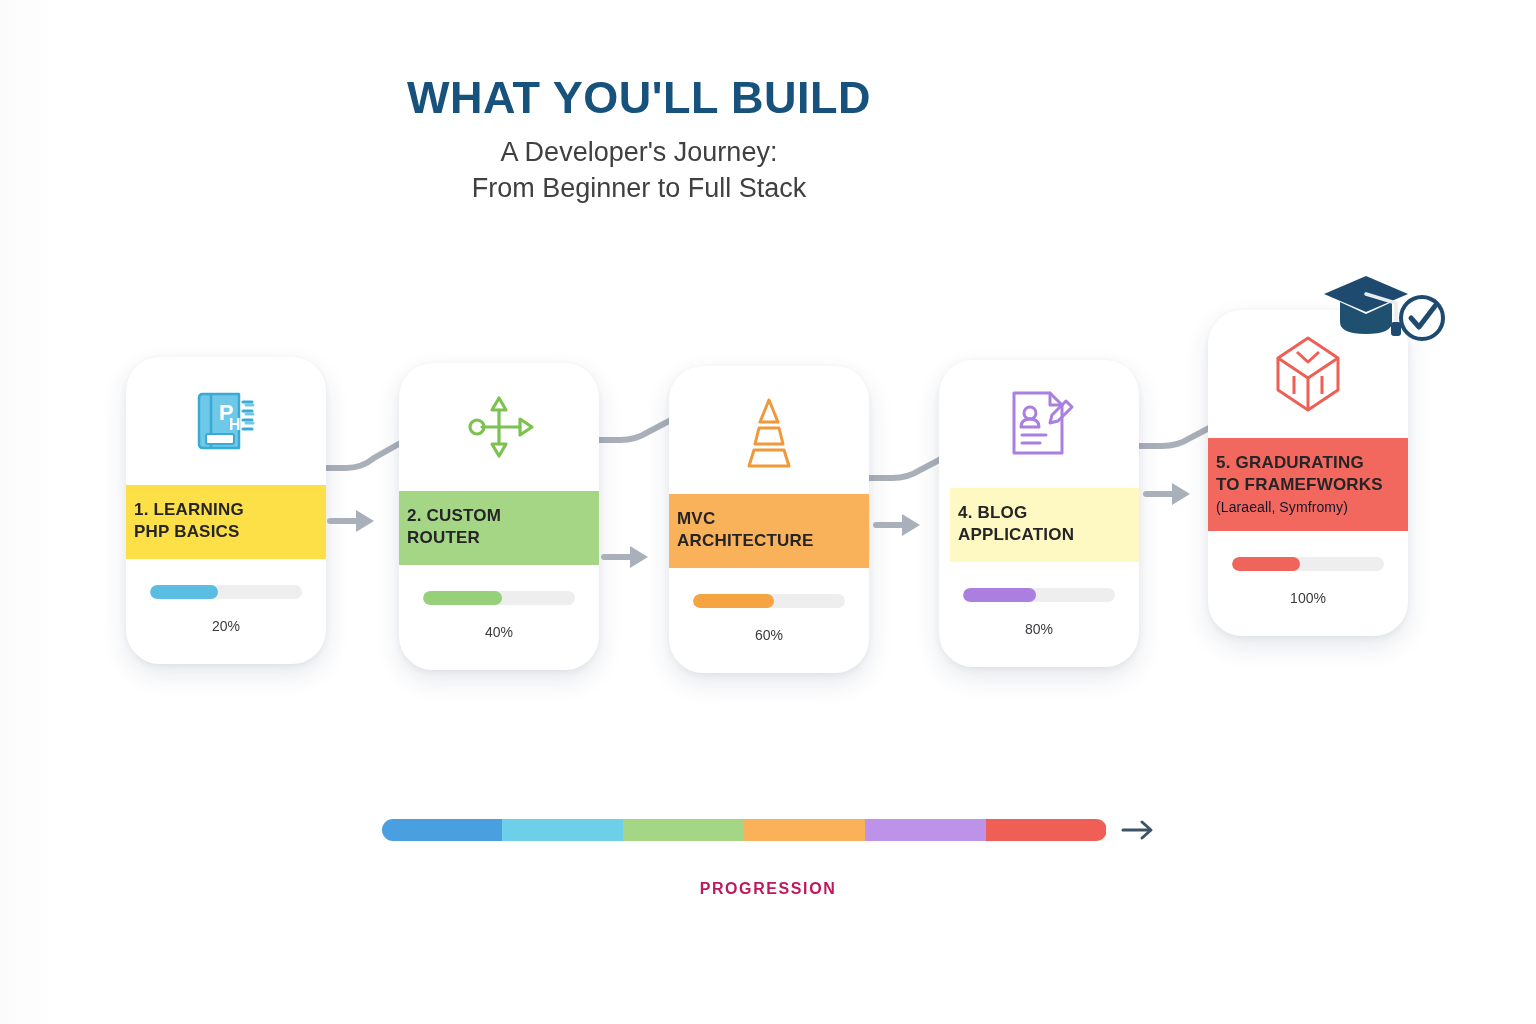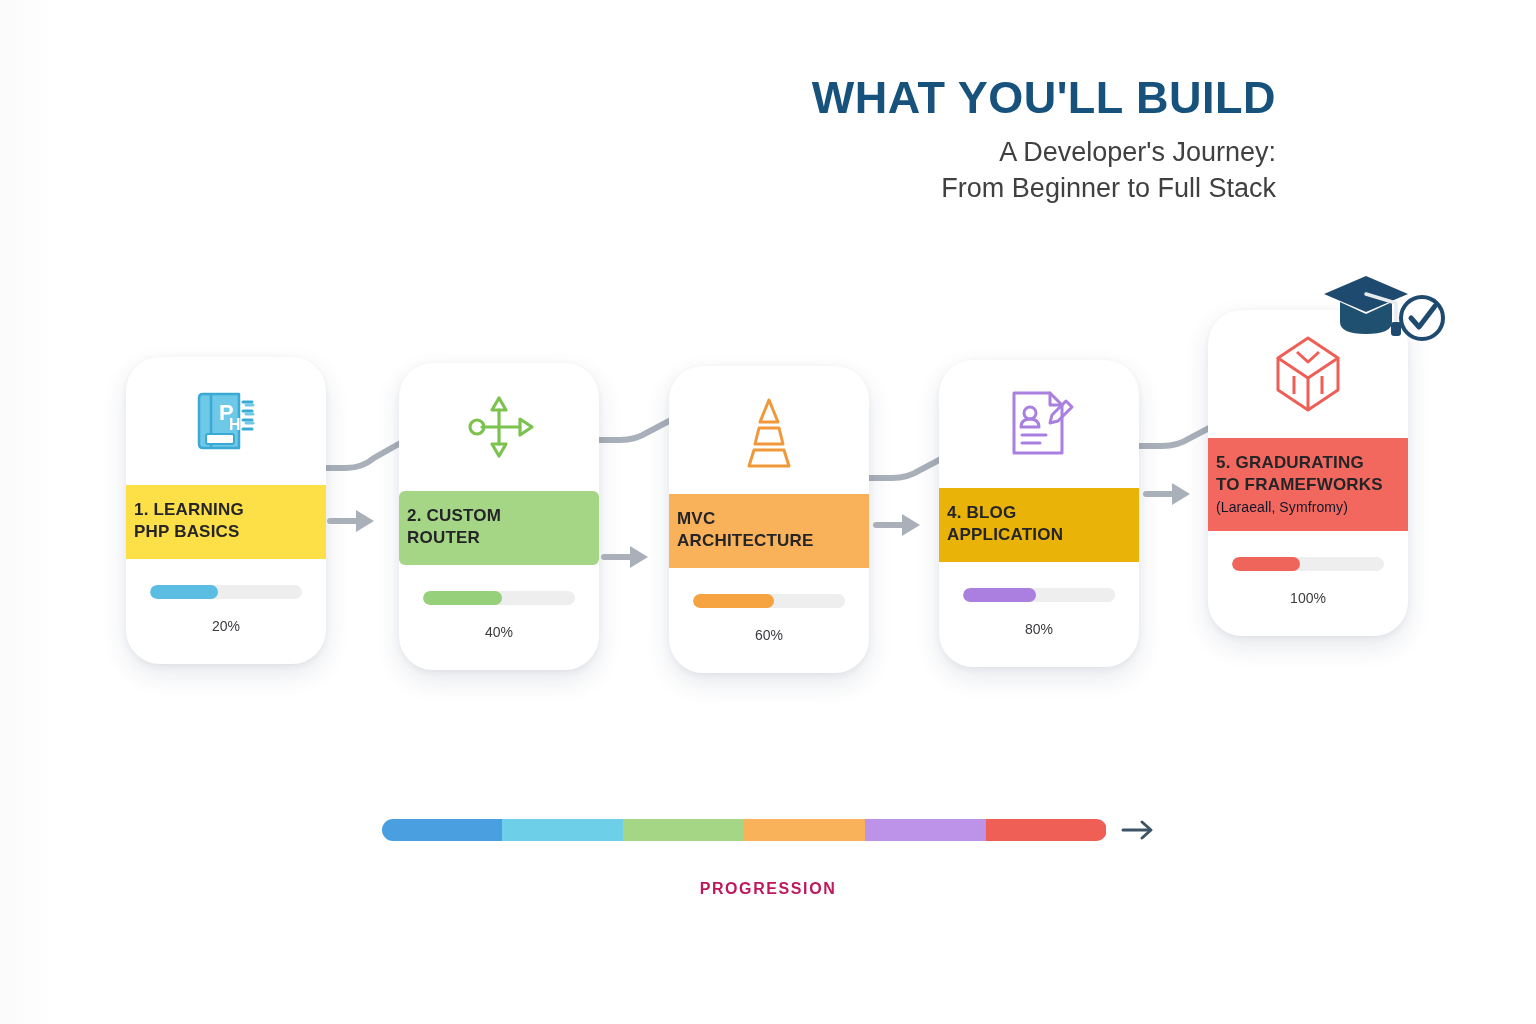--- a/index.html
+++ b/index.html
@@ -24,23 +24,23 @@
     background:
       linear-gradient(90deg, #fbfbfc 0px, #ffffff 60px),
       linear-gradient(180deg, #ffffff 0%, #fdfdfe 100%);
     pointer-events: none;
   }
 
   
   .header {
     position: absolute;
     top: 74px;
-    left: 16px;
+    left: 9px;
     width: 1260px;
-    text-align: right;
+    text-align: center;
   }
   .title {
     font-size: 45px;
     font-weight: bold;
     letter-spacing: 0.5px;
     color: #17527d;
     line-height: 1.05;
   }
   .subtitle {
     margin-top: 14px;
@@ -226,21 +226,21 @@
         <g fill="none" stroke="#7cc24f" stroke-width="3.2" stroke-linejoin="round" stroke-linecap="round">
           <path d="M39 20 L39 54"></path>
           <path d="M22 37 L60 37"></path>
           <path d="M32 20 L39 8 L46 20 Z"></path>
           <path d="M32 54 L39 66 L46 54 Z"></path>
           <path d="M60 29 L72 37 L60 45 Z"></path>
           <circle cx="17" cy="37" r="7"></circle>
         </g>
       </svg>
     </div>
-    <div class="card-band" style="background: rgb(165, 214, 134); border-radius: 6px;">
+    <div class="card-band" style="background: rgb(165, 214, 134);">
       <span>2. CUSTOM</span><br>
       <span>ROUTER</span>
     </div>
     <div class="card-foot">
       <div class="pbar">
         <div class="pbar-fill" style="width: 52%; background: rgb(151, 208, 122);"></div>
       </div>
       <div class="pct">40%</div>
     </div>
   </div>
@@ -274,21 +274,21 @@
           <path d="M14 8 L50 8 L62 20 L62 68 L14 68 Z"></path>
           <path d="M50 8 L50 20 L62 20"></path>
           <circle cx="30" cy="28" r="6"></circle>
           <path d="M21 42 Q21 34 30 34 Q39 34 39 42 Z"></path>
           <path d="M22 50 h24"></path>
           <path d="M22 58 h18"></path>
           <path d="M52 30 L66 16 L72 22 L58 36 L50 38 Z"></path>
         </g>
       </svg>
     </div>
-    <div class="card-band" style="background: #eab308;">
+    <div class="card-band" style="background: #fef9c3; margin-left: 11px;">
       <span>4. BLOG</span><br>
       <span>APPLICATION</span>
     </div>
     <div class="card-foot">
       <div class="pbar">
         <div class="pbar-fill" style="width: 48%; background: rgb(171, 127, 224);"></div>
       </div>
       <div class="pct">80%</div>
     </div>
   </div>

